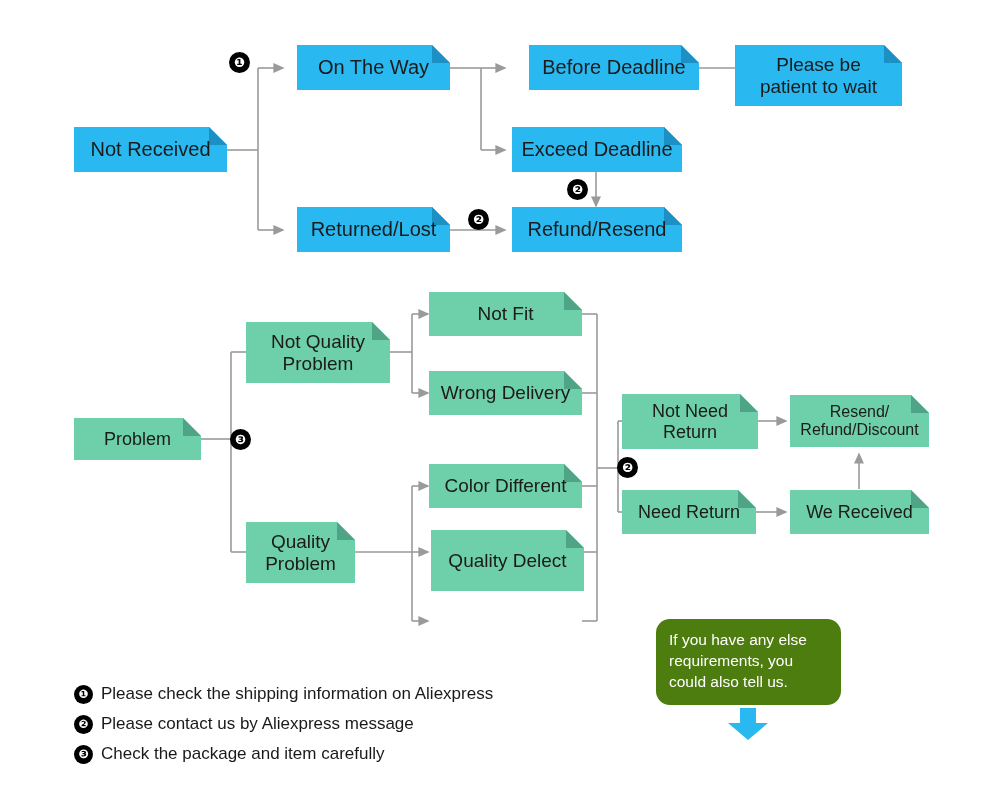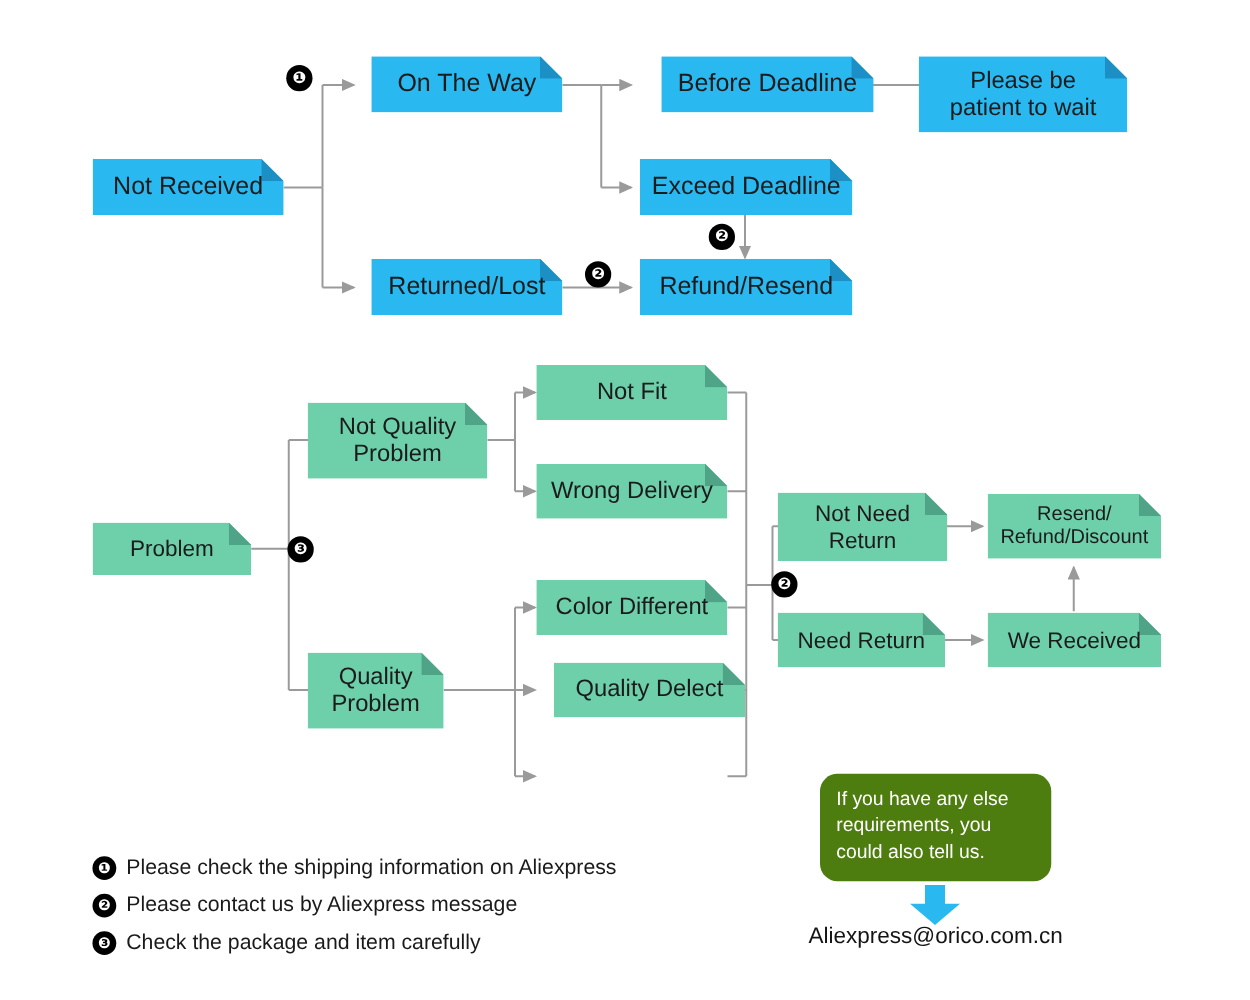--- a/index.html
+++ b/index.html
@@ -228,21 +228,21 @@
     <span class="fold"></span>
     <span class="txt">Wrong Delivery</span>
   </div>
 
   <div class="node green f19" style="left:429px;top:464px;width:153px;height:44px;">
     <span class="sheet"></span>
     <span class="fold"></span>
     <span class="txt">Color Different</span>
   </div>
 
-  <div class="node green f19" style="left:443px;top:530px;width:153px;height:44px;">
+  <div class="node green f19" style="left:431px;top:530px;width:153px;height:61px;">
     <span class="sheet"></span>
     <span class="fold"></span>
     <span class="txt">Quality Delect</span>
   </div>
 
 
   <div class="node green f18" style="left:622px;top:394px;width:136px;height:55px;">
     <span class="sheet"></span>
     <span class="fold"></span>
     <span class="txt">Not Need
@@ -288,15 +288,14 @@
       <span class="lt">Check the package and item carefully</span>
     </div>
   </div>
 
   <div id="callout">If you have any else requirements, you could also tell us.</div>
 
   <svg id="callout-arrow" viewBox="0 0 44 32">
     <path d="M14,0 H30 V15 H42 L22,32 L2,15 H14 Z" fill="#29b8ef"></path>
   </svg>
 
-  <div id="email">Aliexpress@orico.com.cn</div>
 
 </div>
 
 </body></html>

